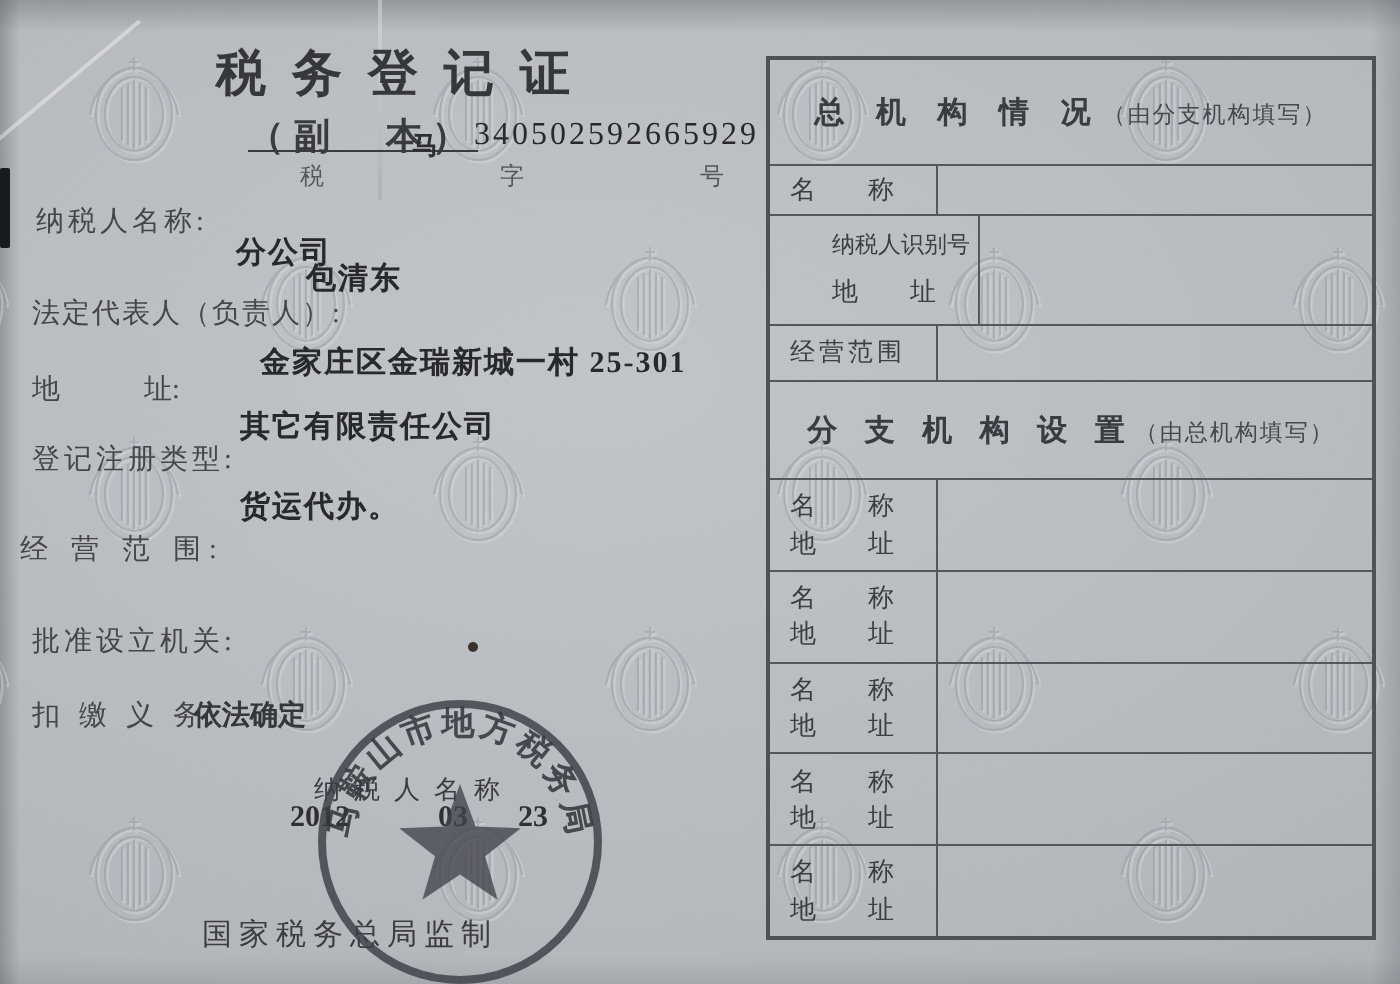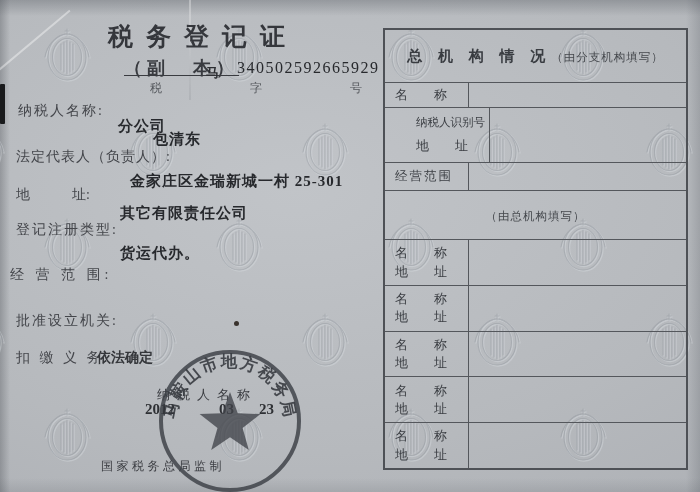--- a/index.html
+++ b/index.html
@@ -17,21 +17,21 @@
   .content{position:absolute;inset:0;z-index:2;}
   .lbl{position:absolute;font-size:14px;color:#44464b;white-space:nowrap;}
   .val{position:absolute;font-size:15px;font-weight:700;color:#27292d;white-space:nowrap;letter-spacing:1px;}
   .title{position:absolute;font-size:25px;font-weight:700;letter-spacing:13px;color:#35373c;}
   .copy{position:absolute;font-size:18px;font-weight:600;letter-spacing:5px;color:#393b40;text-decoration:underline;}
   .serialpre{position:absolute;font-size:13px;color:#2c2e32;font-weight:600;}
   .serial{position:absolute;font-size:16px;font-weight:400;letter-spacing:1.5px;color:#27292d;}
   .taxline{position:absolute;display:flex;justify-content:space-between;font-size:12px;color:#54575c;}
   .issuer{position:absolute;font-size:13px;letter-spacing:7px;color:#3a3c41;}
   .dt{position:absolute;font-size:15px;font-weight:700;color:#2e3034;}
-  .footer{position:absolute;font-size:12px;letter-spacing:3.5px;color:#3b3d42;font-weight:500;}
+  .footer{position:absolute;font-size:15px;letter-spacing:3.5px;color:#3b3d42;font-weight:500;}
   .stamp{position:absolute;left:148px;top:344px;z-index:3;}
   
   .rtable{position:absolute;left:383px;top:28px;width:305px;height:442px;z-index:2;
     border:2px solid #4e5156;box-sizing:border-box;display:flex;flex-direction:column;}
   .trow{display:flex;box-sizing:border-box;}
   .bt{border-top:1px solid #54575c;}
   .t-h{flex-direction:row;align-items:center;justify-content:center;text-align:center;}
   .t-h .ht{font-size:15px;font-weight:600;letter-spacing:6px;color:#393c41;}
   .t-h .hs{font-size:11.5px;letter-spacing:1px;color:#45484d;margin-top:3px;}
   .lcell{width:84px;box-sizing:border-box;border-right:1.2px solid #54575c;
@@ -164,20 +164,21 @@
         <div class="small">纳税人识别号</div>
         <div>地　　址</div>
       </div>
       <div class="vcell"></div>
     </div>
     <div class="trow rscope bt">
       <div class="lcell scopelbl">经营范围</div>
       <div class="vcell"></div>
     </div>
     <div class="trow t-h h2 bt">
+      <div class="ht" style="letter-spacing:5px;">分 支 机 构 设 置</div>
       <div class="hs">（由总机构填写）</div>
     </div>
 
     <div class="trow grp bt">
       <div class="lcell dbl">
         <div>名　　称</div>
         <div>地　　址</div>
       </div>
       <div class="vcell"></div>
     </div>

